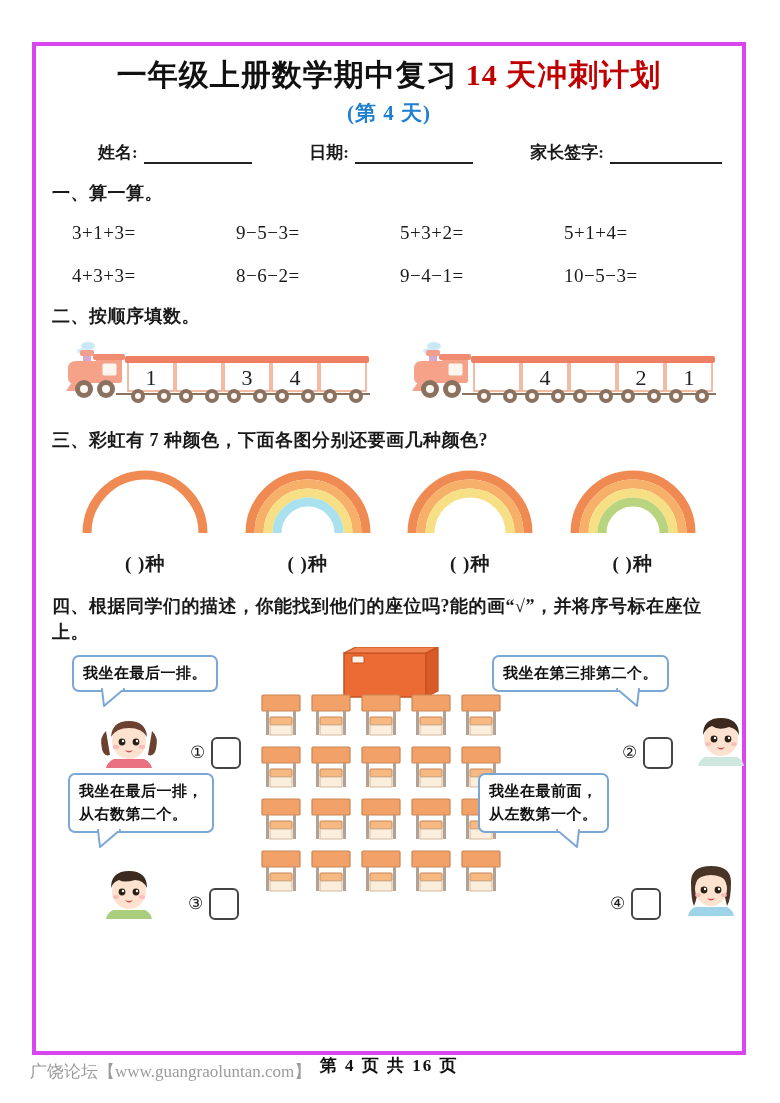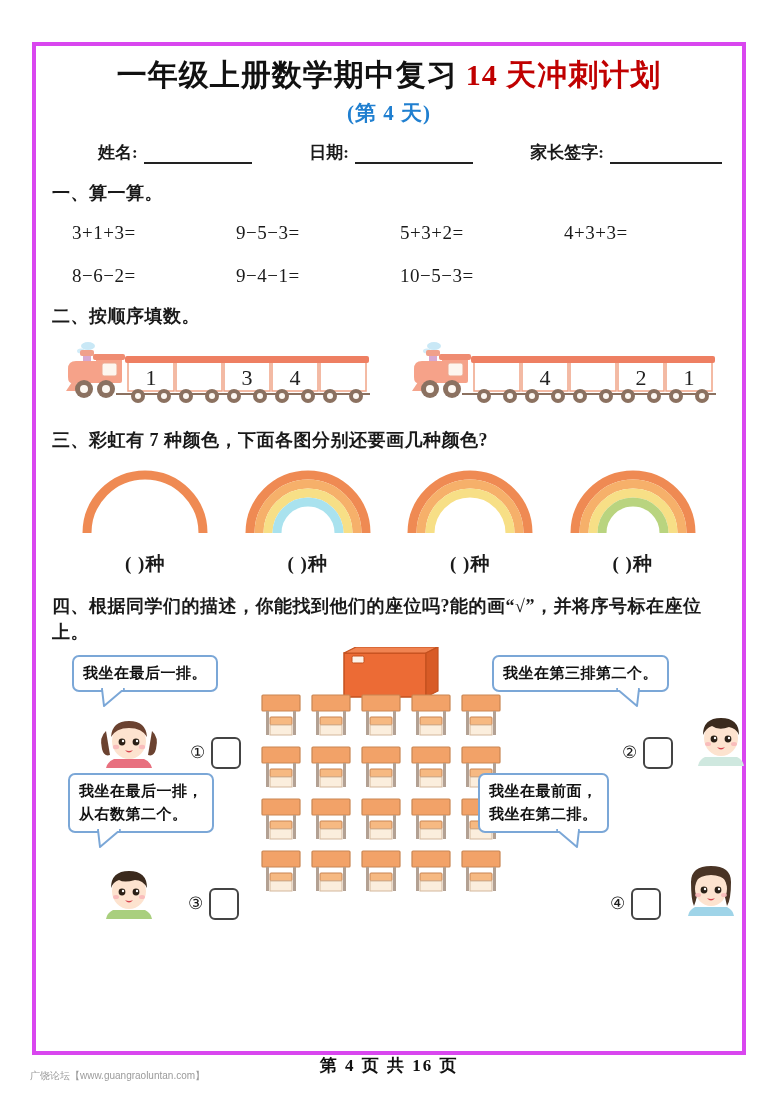--- a/index.html
+++ b/index.html
@@ -193,23 +193,23 @@
   .footer {
     position: absolute;
     left: 0; right: 0;
     bottom: -34px;
     height: 30px;
   }
   .watermark {
     position: absolute;
     left: -6px;
     bottom: 2px;
-    font-size: 10px;
+    font-size: 17px;
     color: #9b9b9b;
-    font-family: Liberation Sans, sans-serif;
+    font-family: Liberation Serif, serif;
     letter-spacing: 0px;
   }
   .pagenum {
     position: absolute;
     left: 0; right: 0;
     bottom: 8px;
     text-align: center;
     font-size: 17px;
     font-weight: bold;
     letter-spacing: 2px;
@@ -242,20 +242,21 @@
         <span class="meta-label">家长签字:</span>
         <span class="meta-blank mb3"></span>
       </div>
     </div>
 
     <div class="sec-head">一、算一算。</div>
     <div class="calc-grid">
       <div class="calc-cell">3+1+3=</div>
       <div class="calc-cell">9−5−3=</div>
       <div class="calc-cell">5+3+2=</div>
+      <div class="calc-cell">5+1+4=</div>
       <div class="calc-cell">4+3+3=</div>
       <div class="calc-cell">8−6−2=</div>
       <div class="calc-cell">9−4−1=</div>
       <div class="calc-cell">10−5−3=</div>
     </div>
 
     <div class="sec-head">二、按顺序填数。</div>
     <div class="trains">
 
       <div class="train">
@@ -628,21 +629,21 @@
         <div>我坐在最后一排，</div>
         <div>从右数第二个。</div>
         <svg class="tail-left" viewBox="0 0 26 18">
           <path d="M2 0 L24 0 L4 17 Z" fill="#fff" stroke="#7ba7d7" stroke-width="2" stroke-linejoin="round"></path>
           <rect x="3" y="-3" width="20" height="4" fill="#fff"></rect>
         </svg>
       </div>
 
       <div class="bubble b4">
         <div>我坐在最前面，</div>
-        <div>我坐在第二排。</div>
+        <div>从左数第一个。</div>
         <svg class="tail-right" viewBox="0 0 26 18">
           <path d="M2 0 L24 0 L22 17 Z" fill="#fff" stroke="#7ba7d7" stroke-width="2" stroke-linejoin="round"></path>
           <rect x="3" y="-3" width="20" height="4" fill="#fff"></rect>
         </svg>
       </div>
 
       <div class="kid k1">
         <svg width="62" height="56" viewBox="0 0 62 56">
           <path d="M8 18 q-7 6 -4 18 q2 8 8 6 z" fill="#6b4230"></path>
           <path d="M54 18 q7 6 4 18 q-2 8 -8 6 z" fill="#6b4230"></path>

